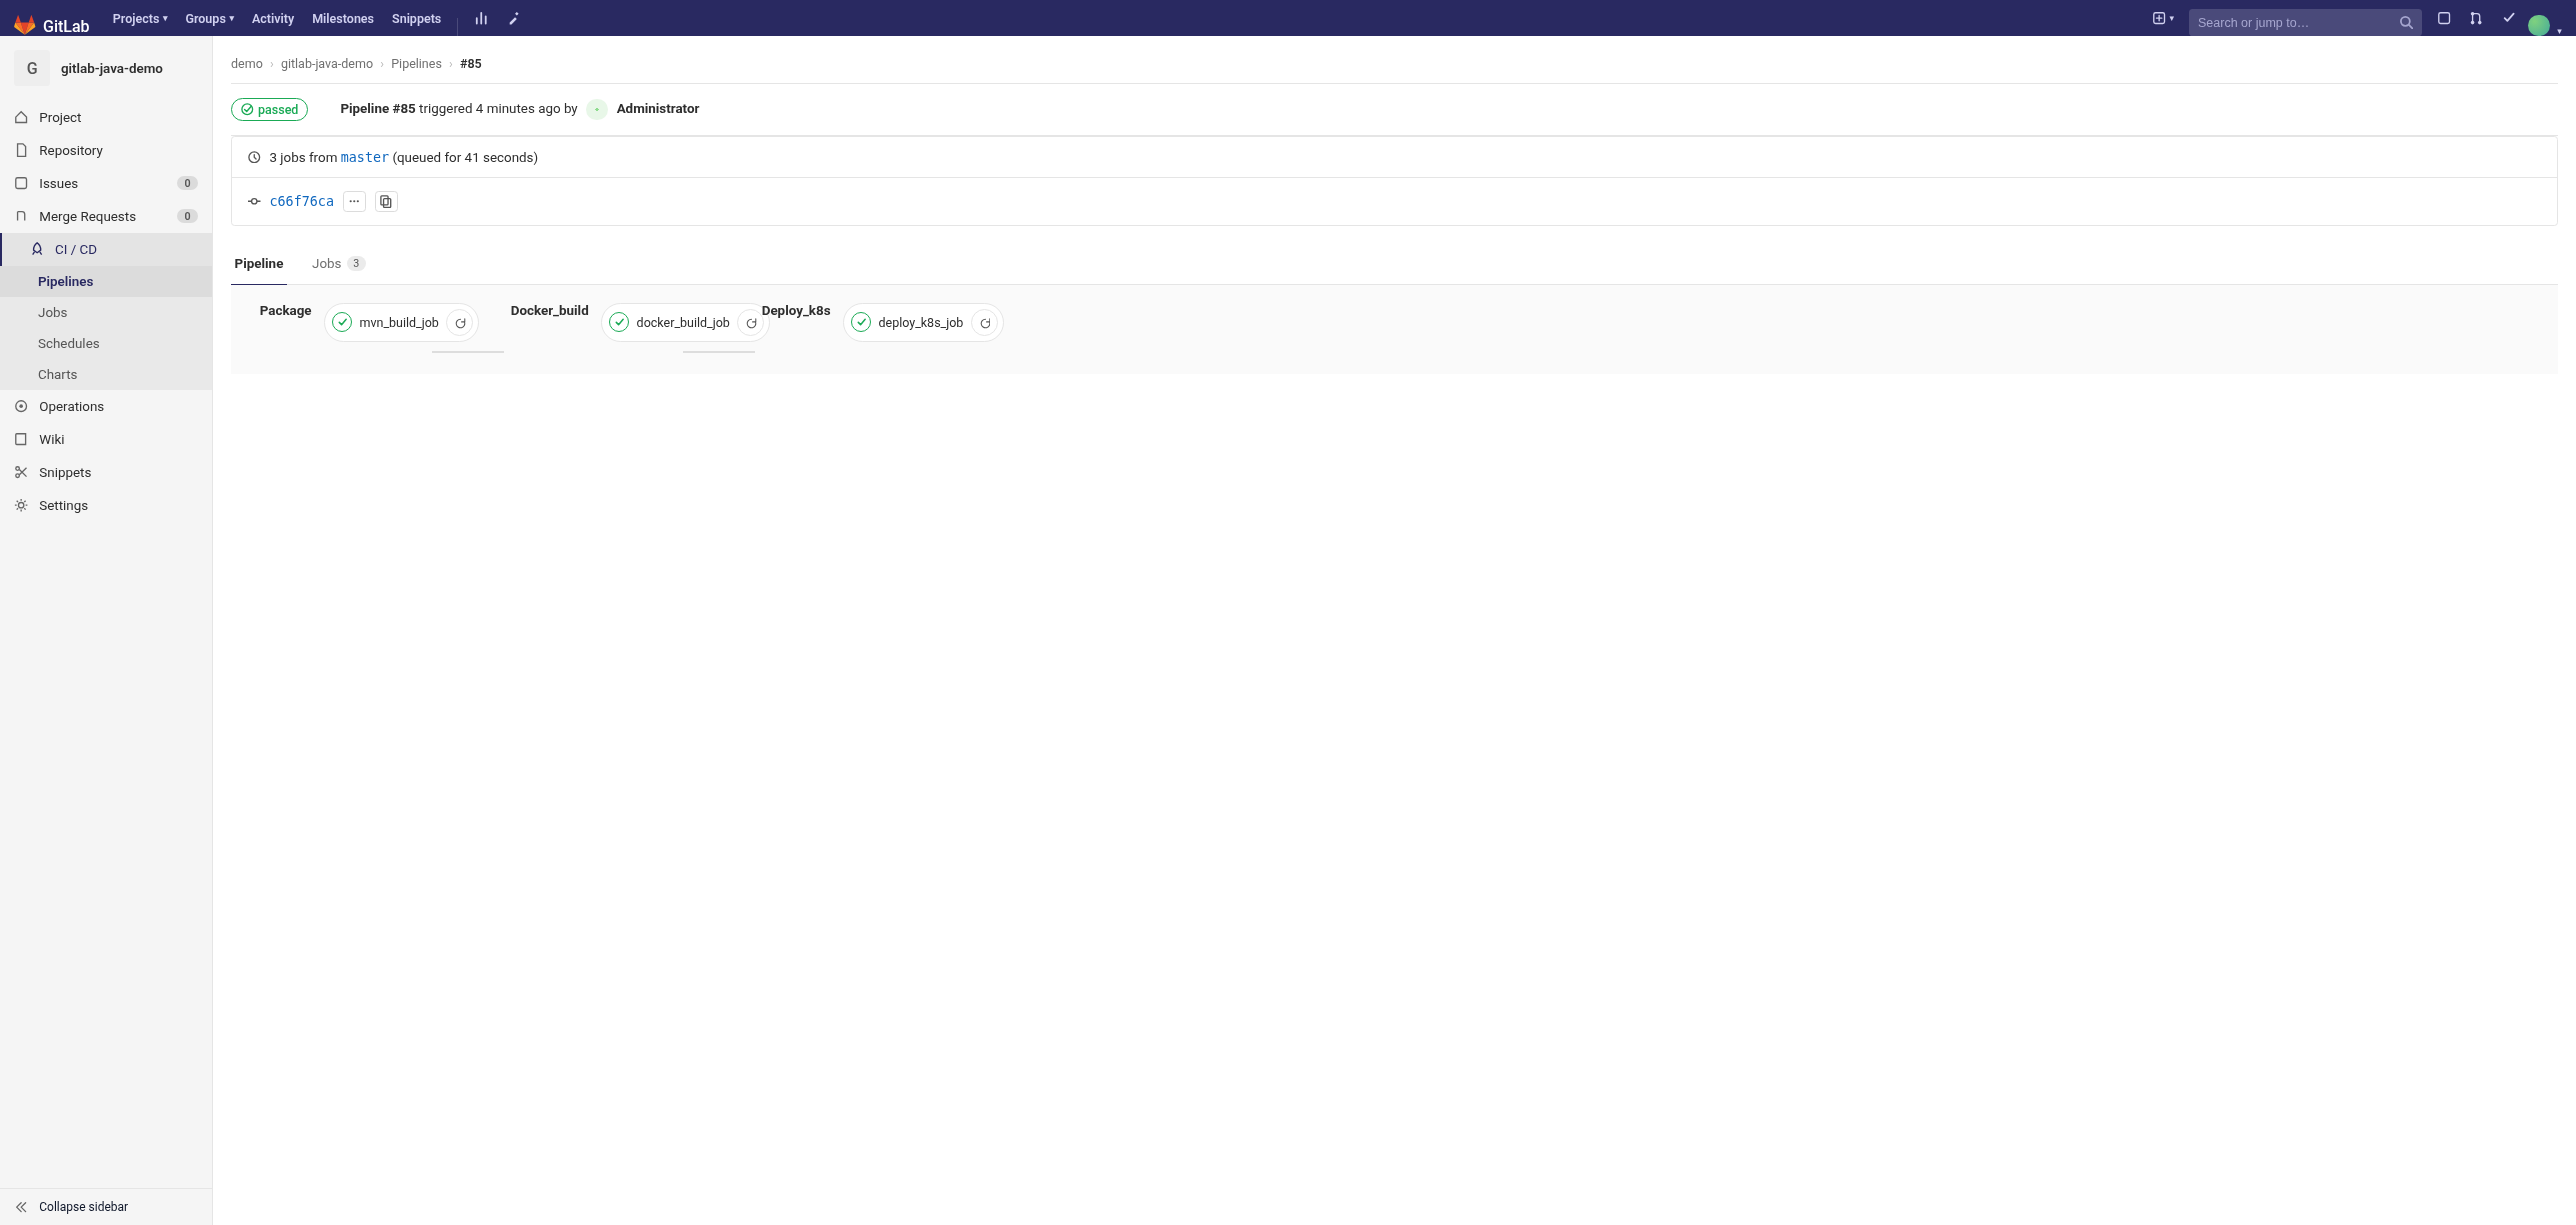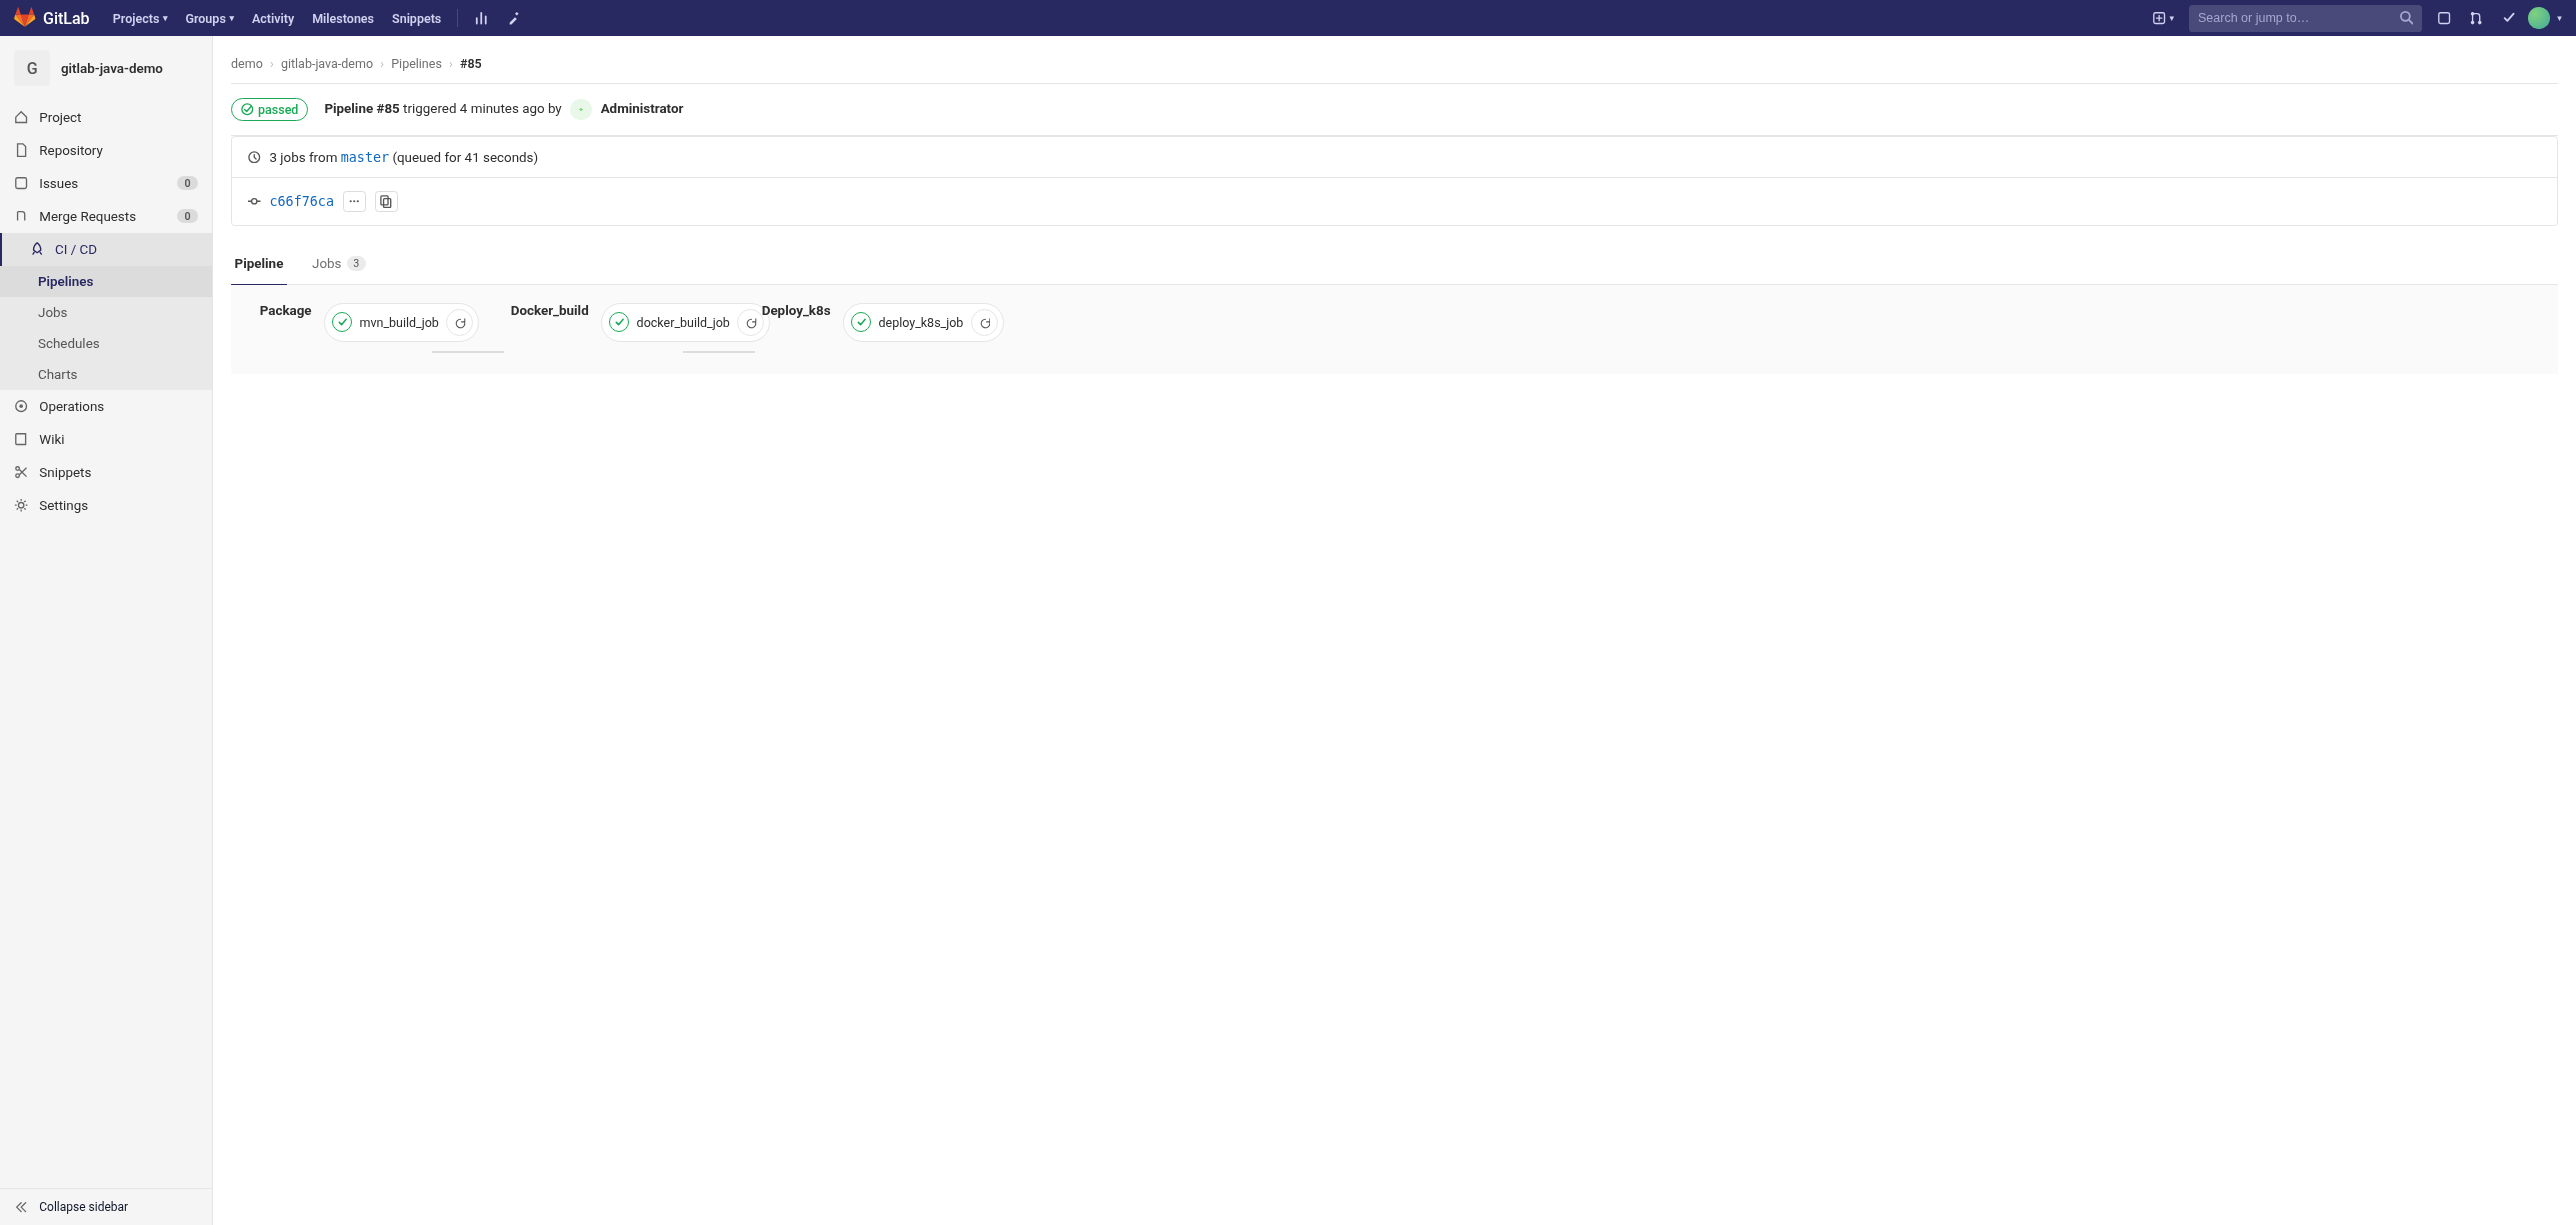--- a/index.html
+++ b/index.html
@@ -1,19 +1,19 @@
 <!DOCTYPE html>
 <html style="font-size:14.3px"><head>
 <meta charset="utf-8">
 <style>
 * { box-sizing: border-box; margin: 0; padding: 0; }
 body { font-family: -apple-system, BlinkMacSystemFont, "Segoe UI", Roboto, sans-serif; font-size: 12.5px; color: #2e2e2e; background: #fff; }
 
 
-.navbar { background: #292961; height: 36px; display: flex; align-items: center; padding: 0 14.3px; color: #fff; }
+.navbar { background: #292961; height: 36px; display: flex; align-items: flex-end; padding: 0 14.3px; color: #fff; }
 .navbar .logo { display: flex; align-items: center; margin-right: 7.2px; }
 .navbar .logo svg { width: 21.5px; height: 21.5px; }
 .navbar .brand { font-size: 16px; font-weight: 500; margin-right: 14.3px; color:#fff; }
 .navbar .nav-item { color: #d1d1f0; padding: 0 9px; font-size: 12.5px; display: flex; align-items: center; cursor: pointer; height: 36px; font-weight:600;}
 .navbar .nav-sep { width: 0.9px; height: 18px; background: #4a4a7a; margin: 0 7.2px; }
 .navbar .spacer { flex: 1; }
 .navbar .search { background: #4a4a7a; border-radius: 3.6px; height: 27px; width: 233px; display: flex; align-items: center; padding: 0 9px; color: #a6a6cf; margin: 0 6px; }
 .navbar .search input { background: transparent; border: none; color: #fff; outline: none; flex: 1; font-size: 12.5px; }
 .navbar .search input::placeholder { color: #a6a6cf; }
 .navbar .nav-icon { padding: 0 9px; color: #d1d1f0; cursor: pointer; display: flex; align-items: center; height:36px;}
@@ -41,21 +41,21 @@
 .main { flex: 1; padding: 14.3px 18px; overflow: auto; }
 .breadcrumbs { display: flex; align-items: center; gap: 7.2px; color: #707070; font-size: 12.5px; padding: 5.4px 0 12.5px 0; }
 .breadcrumbs a { color: #707070; text-decoration: none; cursor:pointer;}
 .breadcrumbs .sep { color: #bbb; }
 .breadcrumbs .current { color: #2e2e2e; font-weight: 600; }
 hr.divider { border: none; border-top: 0.9px solid #e5e5e5; margin: 0; }
 
 .pipeline-header { display: flex; align-items: center; gap: 16px; padding: 14.3px 0; }
 .status-badge { border: 0.9px solid #1aaa55; color: #1aaa55; border-radius: 12.5px; padding: 2.7px 9px; display: flex; align-items: center; gap: 4.5px; font-size: 12.5px; font-weight:500;}
 .pipeline-header .meta { font-size: 13.4px; color: #2e2e2e; }
-.pipeline-header .meta b { color: #2e2e2e; font-weight:700;}
+.pipeline-header .meta b { color: #2e2e2e; font-weight:700;margin-left:16px;}
 .user-avatar { width: 21.5px; height: 21.5px; border-radius: 50%; background: radial-gradient(circle at 50% 50%, #8edc8e 1.8px, transparent 1.8px), #e8f7e8; display:inline-block; vertical-align:middle; margin:0 5.4px;}
 .triggerer { font-weight:700; font-size:13.4px;}
 
 .commit-title { font-size: 25px; font-weight: 700; padding: 0 0 21.5px 0; letter-spacing:-0.3px;}
 
 .info-box { border: 0.9px solid #e5e5e5; border-radius: 3.6px; margin-bottom: 21.5px; }
 .info-row { padding: 12.5px 16px; display: flex; align-items: center; gap: 9px; font-size: 13.4px; }
 .info-row + .info-row { border-top: 0.9px solid #e5e5e5; }
 .branch-label { font-family: ui-monospace, SFMono-Regular, Menlo, monospace; color: #1068bf; }
 .sha-link { font-family: ui-monospace, SFMono-Regular, Menlo, monospace; color: #1068bf; cursor:pointer; }

